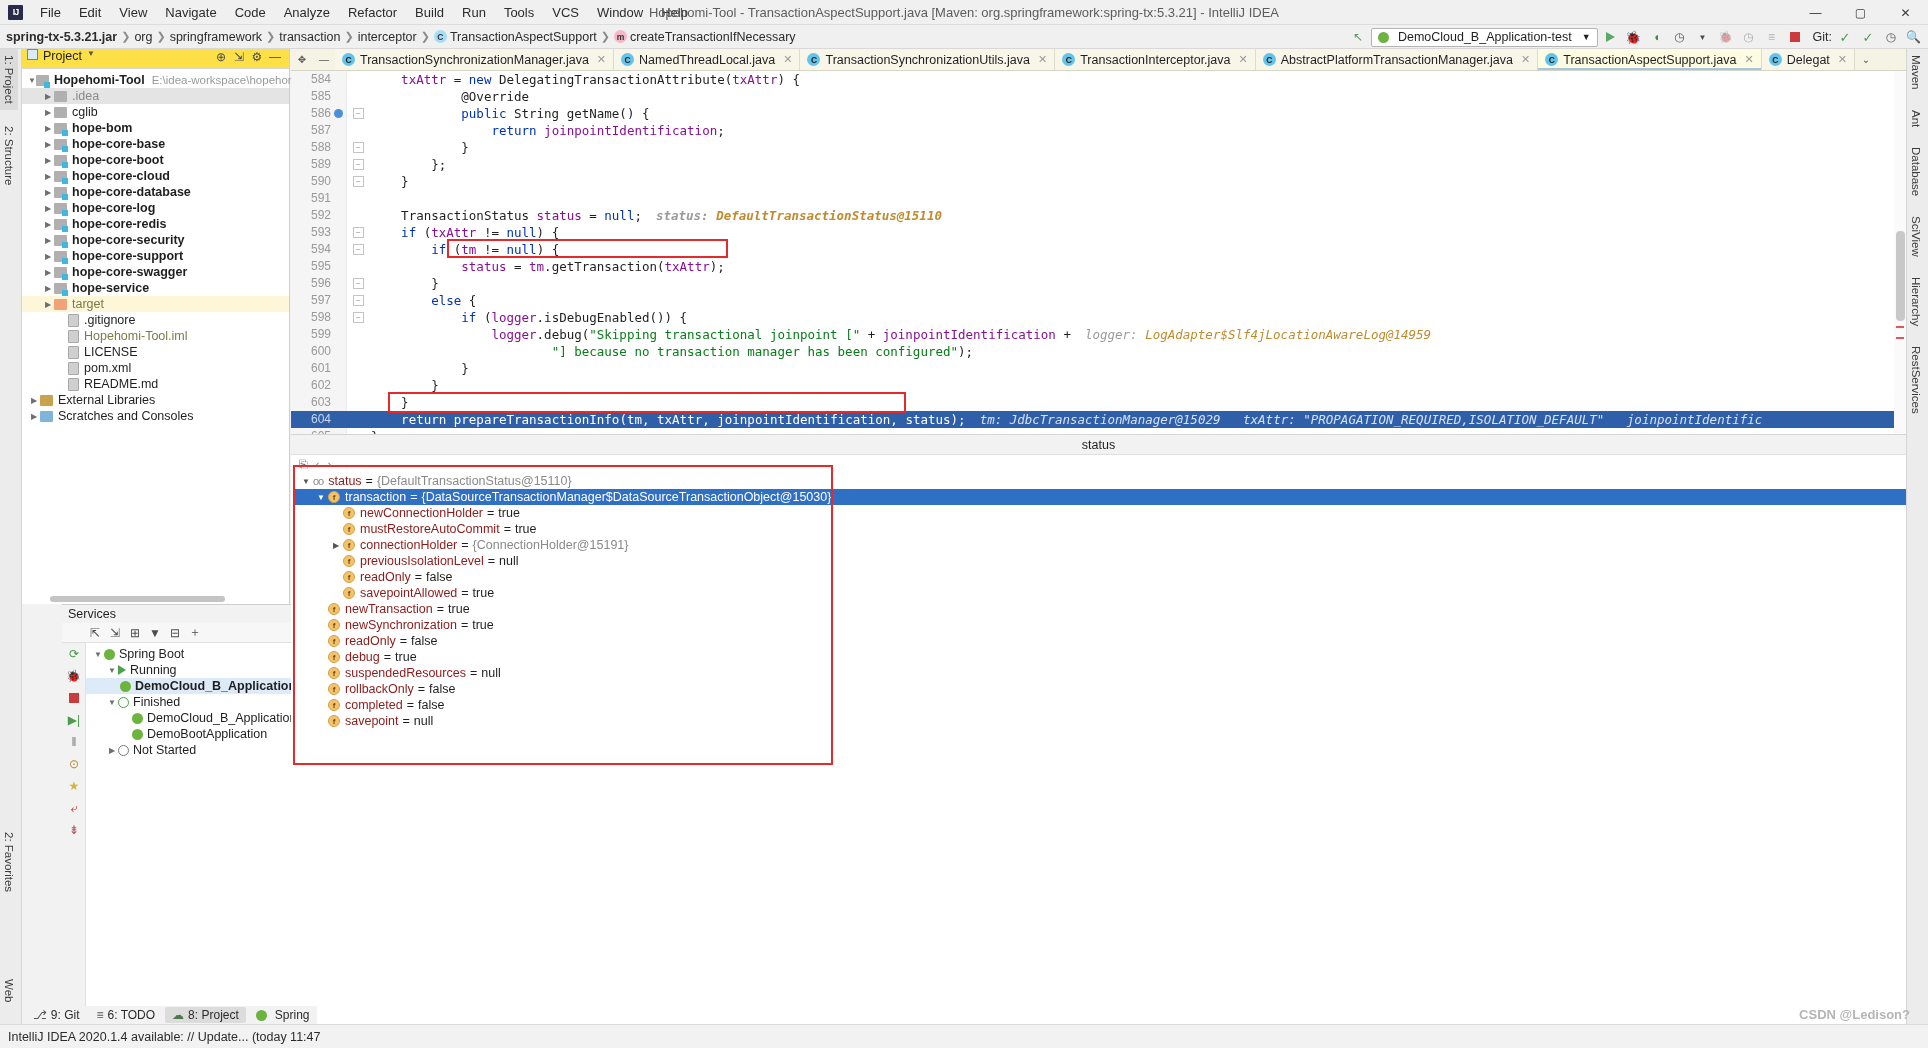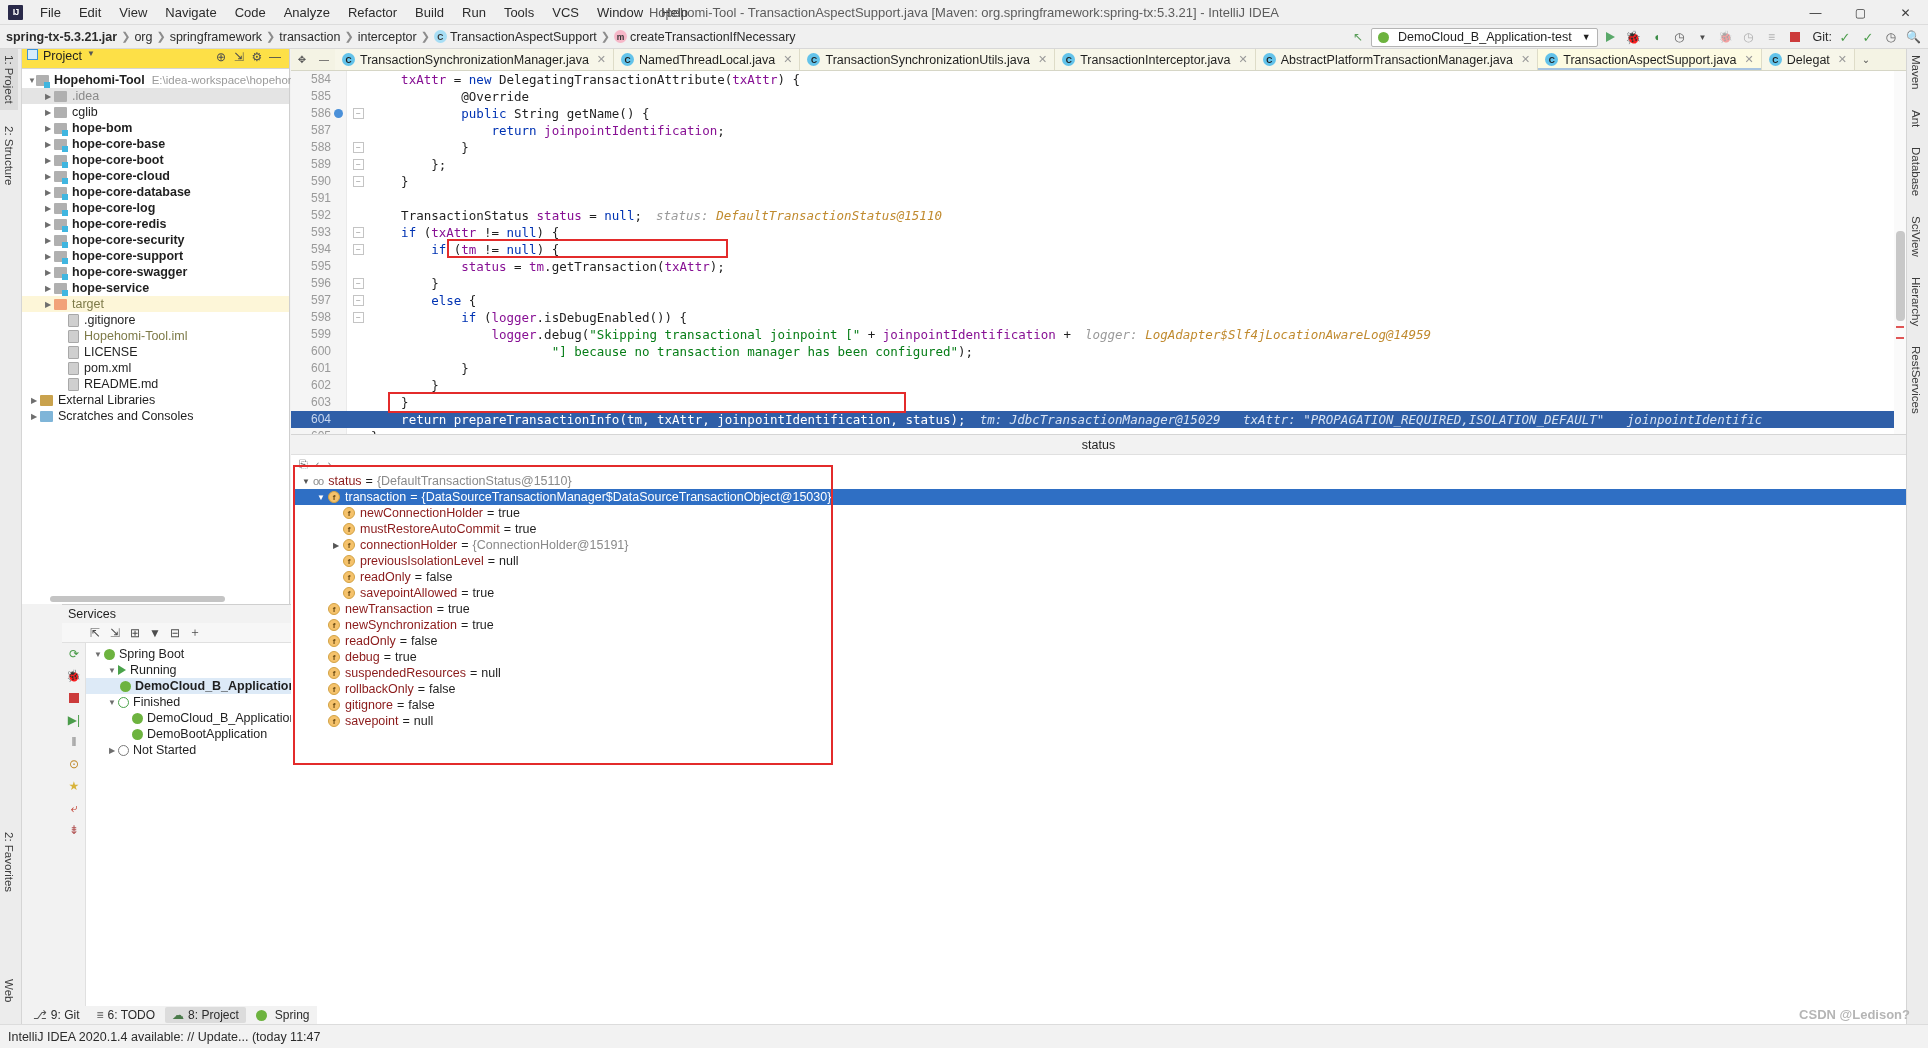--- a/index.html
+++ b/index.html
@@ -597,21 +597,21 @@
       <div class="gutter2"></div>
       <div class="lines" id="code-lines">
           <div class="ln"><span class="num">584</span><span class="code">&nbsp;&nbsp;&nbsp;&nbsp;<span class="fld">txAttr</span> = <span class="kw">new</span> DelegatingTransactionAttribute(<span class="fld">txAttr</span>) {</span></div>
           <div class="ln"><span class="num">585</span><span class="code">&nbsp;&nbsp;&nbsp;&nbsp;&nbsp;&nbsp;&nbsp;&nbsp;&nbsp;&nbsp;&nbsp;&nbsp;@Override</span></div>
           <div class="ln"><span class="num">586</span><span class="bp"></span><span class="code">&nbsp;&nbsp;&nbsp;&nbsp;&nbsp;&nbsp;&nbsp;&nbsp;&nbsp;&nbsp;&nbsp;&nbsp;<span class="kw">public</span> String getName() {</span><span class="fold">−</span></div>
           <div class="ln"><span class="num">587</span><span class="code">&nbsp;&nbsp;&nbsp;&nbsp;&nbsp;&nbsp;&nbsp;&nbsp;&nbsp;&nbsp;&nbsp;&nbsp;&nbsp;&nbsp;&nbsp;&nbsp;<span class="kw">return</span> <span class="fld">joinpointIdentification</span>;</span></div>
           <div class="ln"><span class="num">588</span><span class="code">&nbsp;&nbsp;&nbsp;&nbsp;&nbsp;&nbsp;&nbsp;&nbsp;&nbsp;&nbsp;&nbsp;&nbsp;}</span><span class="fold">−</span></div>
           <div class="ln"><span class="num">589</span><span class="code">&nbsp;&nbsp;&nbsp;&nbsp;&nbsp;&nbsp;&nbsp;&nbsp;};</span><span class="fold">−</span></div>
           <div class="ln"><span class="num">590</span><span class="code">&nbsp;&nbsp;&nbsp;&nbsp;}</span><span class="fold">−</span></div>
           <div class="ln"><span class="num">591</span><span class="code"></span></div>
-          <div class="ln"><span class="num">592</span><span class="code">&nbsp;&nbsp;&nbsp;&nbsp;TransactionStatus <span class="fld">status</span> = <span class="kw">null</span>;<span class="hint" style="margin-left: 14px;">status: <span class="hintv">DefaultTransactionStatus@15110</span></span></span></div>
+          <div class="ln"><span class="num">592</span><span class="code">&nbsp;&nbsp;&nbsp;&nbsp;TransactionStatus <span class="fld">status</span> = <span class="kw">null</span>;<span class="hint" style="margin-left: 14px; font-weight: bold;">status: <span class="hintv">DefaultTransactionStatus@15110</span></span></span></div>
           <div class="ln"><span class="num">593</span><span class="code">&nbsp;&nbsp;&nbsp;&nbsp;<span class="kw">if</span> (<span class="fld">txAttr</span> != <span class="kw">null</span>) {</span><span class="fold">−</span></div>
           <div class="ln"><span class="num">594</span><span class="code">&nbsp;&nbsp;&nbsp;&nbsp;&nbsp;&nbsp;&nbsp;&nbsp;<span class="kw">if</span> (<span class="fld">tm</span> != <span class="kw">null</span>) {</span><span class="fold">−</span></div>
           <div class="ln"><span class="num">595</span><span class="code">&nbsp;&nbsp;&nbsp;&nbsp;&nbsp;&nbsp;&nbsp;&nbsp;&nbsp;&nbsp;&nbsp;&nbsp;<span class="fld">status</span> = <span class="fld">tm</span>.getTransaction(<span class="fld">txAttr</span>);</span></div>
           <div class="ln"><span class="num">596</span><span class="code">&nbsp;&nbsp;&nbsp;&nbsp;&nbsp;&nbsp;&nbsp;&nbsp;}</span><span class="fold">−</span></div>
           <div class="ln"><span class="num">597</span><span class="code">&nbsp;&nbsp;&nbsp;&nbsp;&nbsp;&nbsp;&nbsp;&nbsp;<span class="kw">else</span> {</span><span class="fold">−</span></div>
           <div class="ln"><span class="num">598</span><span class="code">&nbsp;&nbsp;&nbsp;&nbsp;&nbsp;&nbsp;&nbsp;&nbsp;&nbsp;&nbsp;&nbsp;&nbsp;<span class="kw">if</span> (<span class="fld">logger</span>.isDebugEnabled()) {</span><span class="fold">−</span></div>
           <div class="ln"><span class="num">599</span><span class="code">&nbsp;&nbsp;&nbsp;&nbsp;&nbsp;&nbsp;&nbsp;&nbsp;&nbsp;&nbsp;&nbsp;&nbsp;&nbsp;&nbsp;&nbsp;&nbsp;<span class="fld">logger</span>.debug(<span class="str">"Skipping transactional joinpoint ["</span> + <span class="fld">joinpointIdentification</span> +<span class="hint" style="margin-left: 14px;">logger: <span class="hintv">LogAdapter$Slf4jLocationAwareLog@14959</span></span></span></div>
           <div class="ln"><span class="num">600</span><span class="code">&nbsp;&nbsp;&nbsp;&nbsp;&nbsp;&nbsp;&nbsp;&nbsp;&nbsp;&nbsp;&nbsp;&nbsp;&nbsp;&nbsp;&nbsp;&nbsp;&nbsp;&nbsp;&nbsp;&nbsp;&nbsp;&nbsp;&nbsp;&nbsp;<span class="str">"] because no transaction manager has been configured"</span>);</span></div>
           <div class="ln"><span class="num">601</span><span class="code">&nbsp;&nbsp;&nbsp;&nbsp;&nbsp;&nbsp;&nbsp;&nbsp;&nbsp;&nbsp;&nbsp;&nbsp;}</span></div>
           <div class="ln"><span class="num">602</span><span class="code">&nbsp;&nbsp;&nbsp;&nbsp;&nbsp;&nbsp;&nbsp;&nbsp;}</span></div>
@@ -733,21 +733,21 @@
         <div class="vrow" style="padding-left: 19px;">
           <span class="varrow"></span>
           <span class="ficon">f</span>
           <span class="vname">rollbackOnly</span>
           <span class="veq">=</span>
           <span class="vval">false</span>
         </div>
         <div class="vrow" style="padding-left: 19px;">
           <span class="varrow"></span>
           <span class="ficon">f</span>
-          <span class="vname">gitignore</span>
+          <span class="vname">completed</span>
           <span class="veq">=</span>
           <span class="vval">false</span>
         </div>
         <div class="vrow" style="padding-left: 19px;">
           <span class="varrow"></span>
           <span class="ficon">f</span>
           <span class="vname">savepoint</span>
           <span class="veq">=</span>
           <span class="vval">null</span>
         </div>

